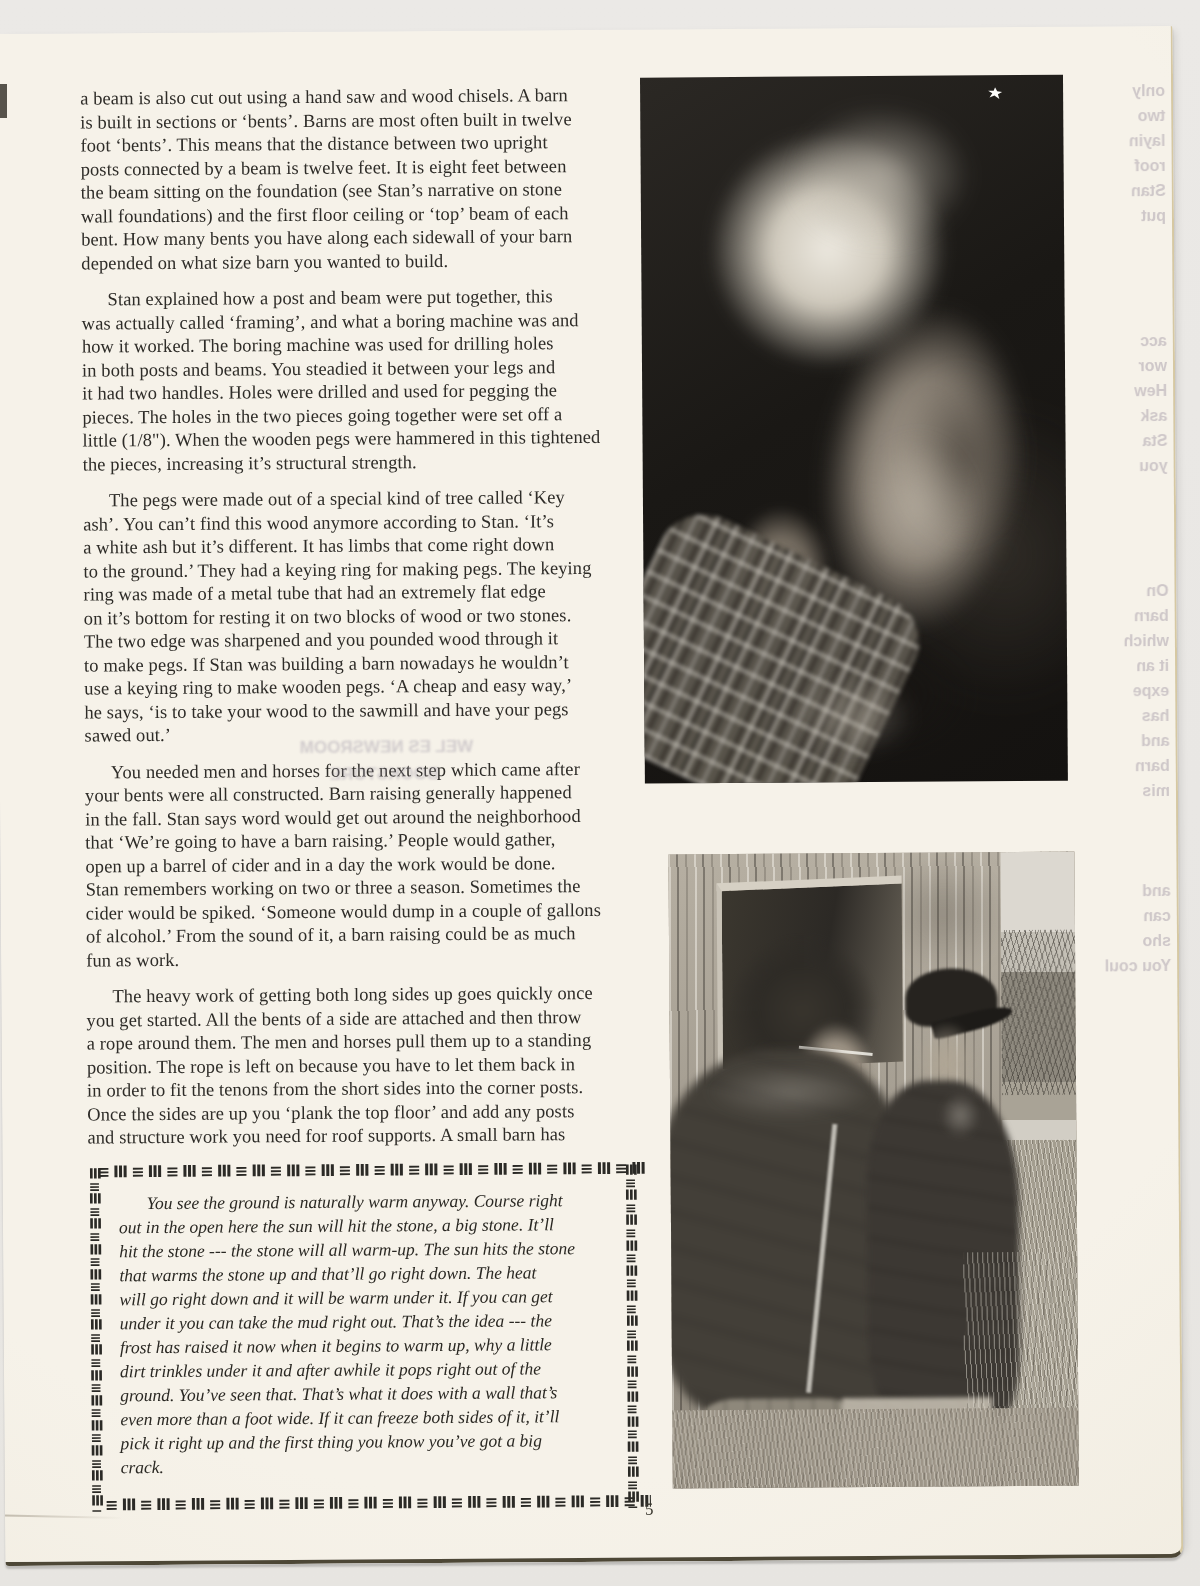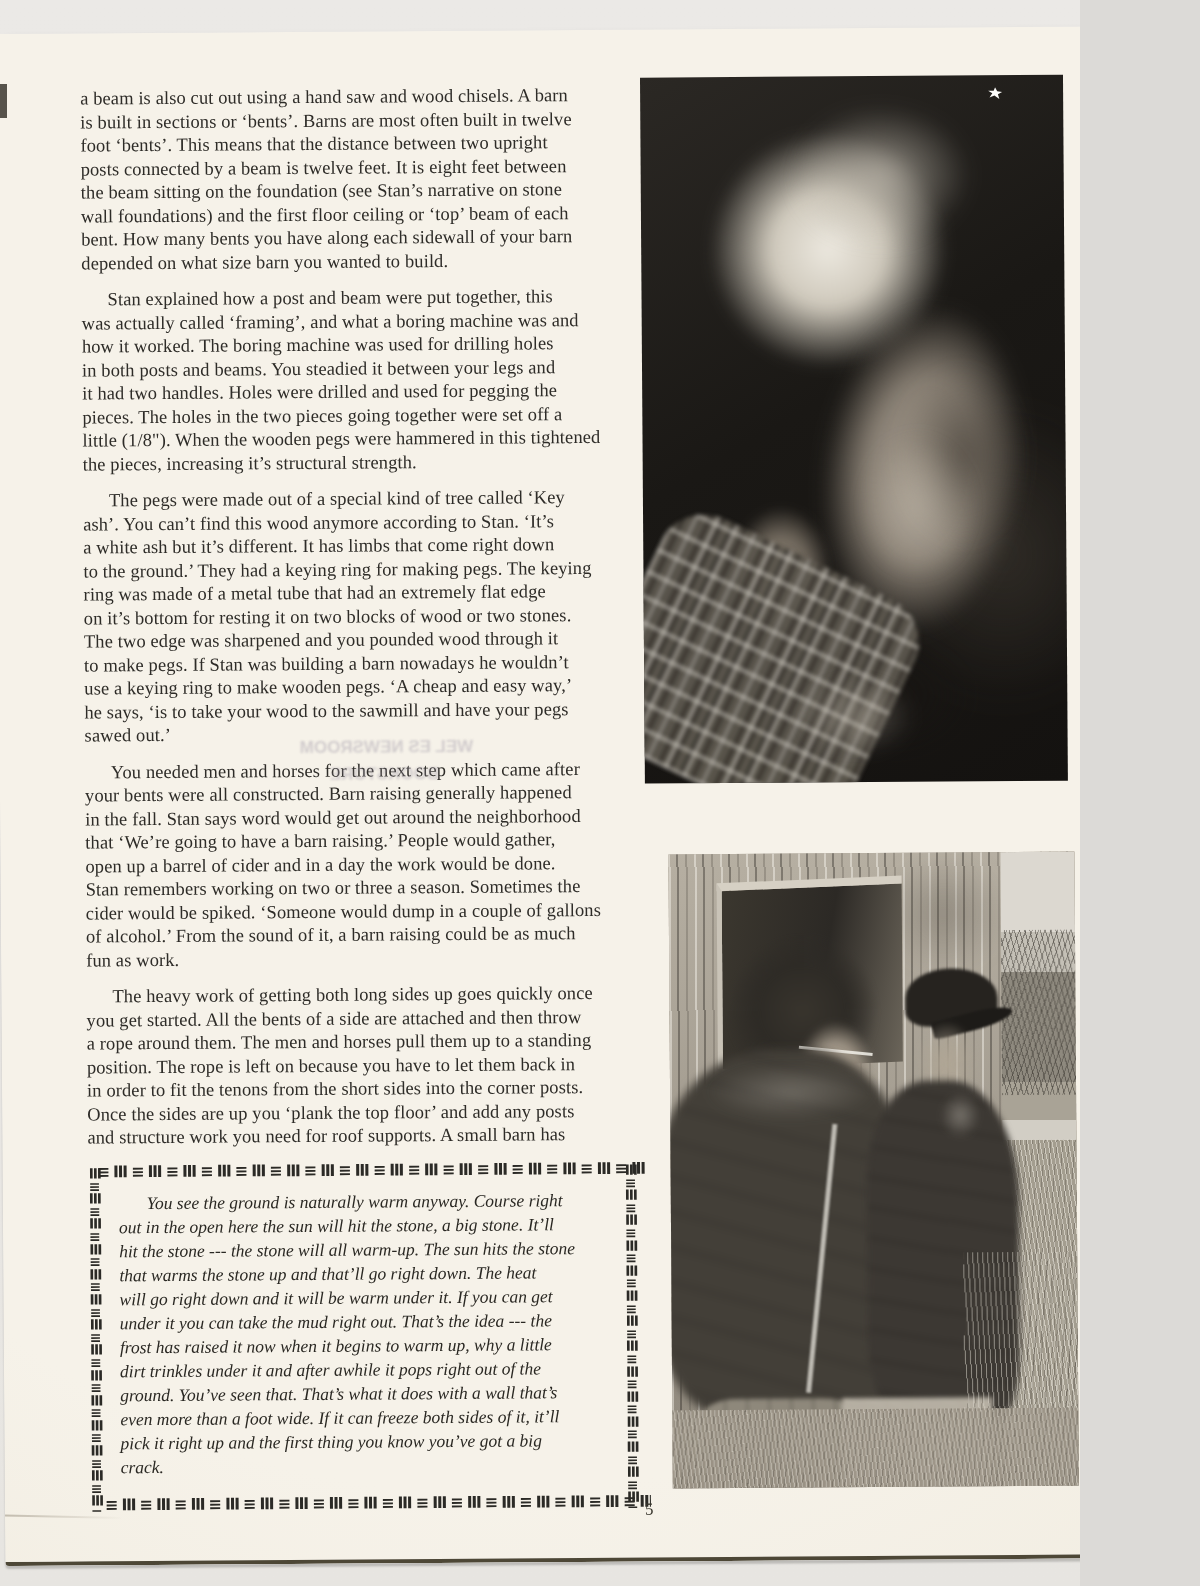--- a/index.html
+++ b/index.html
@@ -1,16 +1,16 @@
 <!DOCTYPE html>
 <html><head>
 <meta charset="utf-8">
 <style>
   html,body{margin:0;padding:0;background:#dcdad7;}
-  #canvas{position:relative;width:1080px;height:1586px;overflow:hidden;
+  #canvas{position:relative;width:1200px;height:1586px;overflow:hidden;
           background:linear-gradient(180deg,#ebe9e6 0%,#e9e7e4 50%,#e7e5e1 100%);
           font-family:"Liberation Serif", serif;text-decoration:underline;}
   .paper{position:absolute;left:0px;top:30px;width:1176px;height:1528px;
          background:radial-gradient(130% 105% at 42% 38%, #f6f2e9 55%, #efeadd 88%, #e9e3d4 100%);
          border-right:2px solid #d6c8a2;border-bottom:4px solid #4d4736;
          border-radius:0 2px 12px 4px;
          box-shadow:0 3px 2px rgba(0,0,0,.18), 7px 0 9px -5px rgba(0,0,0,.12);
          transform:rotate(-0.4deg);transform-origin:50% 50%;}
   .edge-mark{position:absolute;left:0;top:84px;width:7px;height:34px;background:#57534b;filter:blur(.6px);}
   .crease{position:absolute;left:0;top:1482px;width:118px;height:2px;

